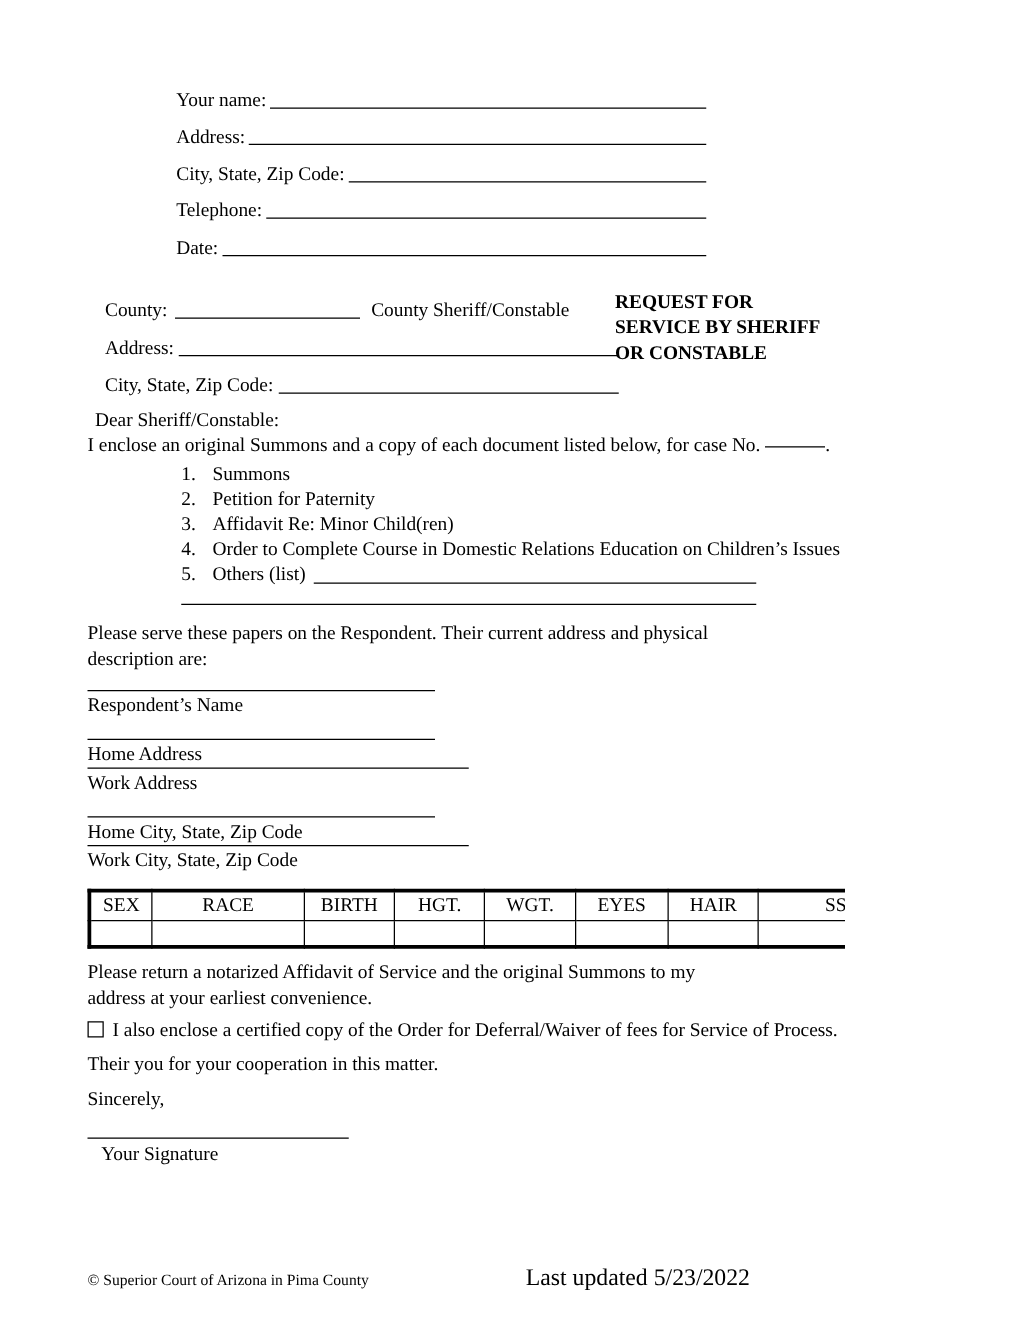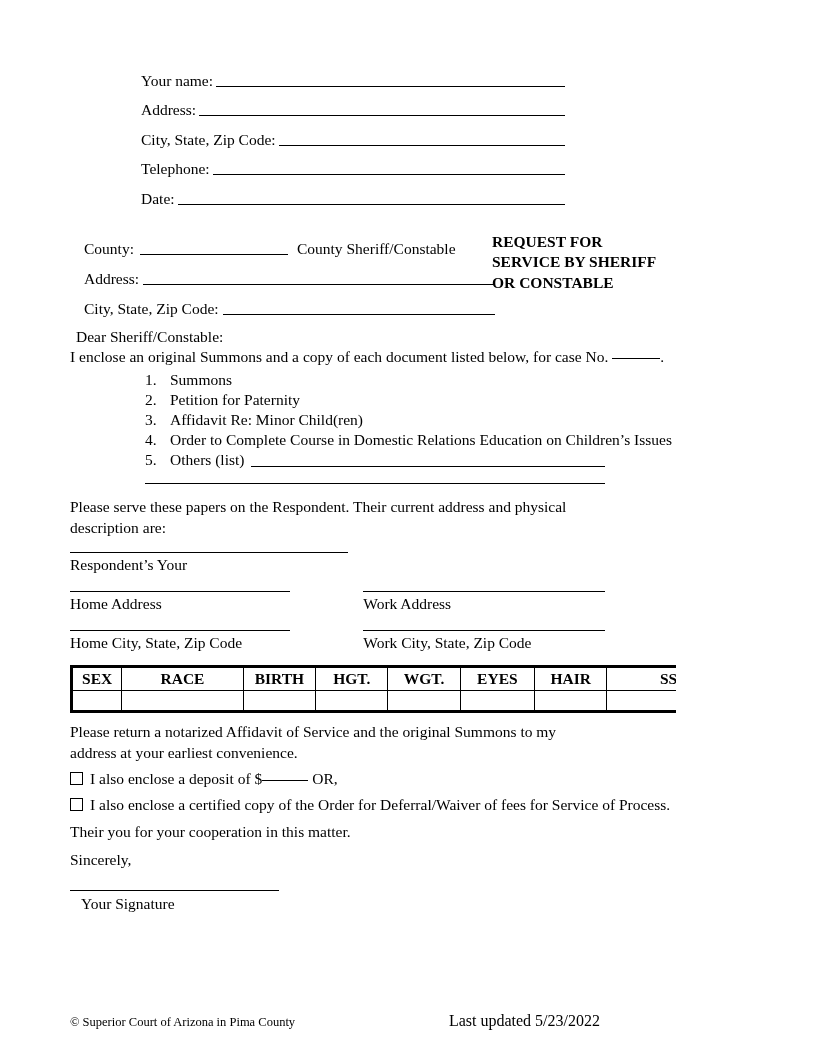--- a/index.html
+++ b/index.html
@@ -49,29 +49,29 @@
 
   .serve-para { margin-top:13px; }
 
   .resp-row { display:flex; }
   .rcol-l { width:278px; }
   .rspacer { width:92px; }
   .rcol-r { width:305px; }
   .oline { border-bottom:1px solid #000; height:0; }
   .flabel { line-height:20px; padding-top:2px; }
   .resp-row.r1 { margin-top:14px; }
-  .resp-row.r2, .resp-row.r3 { margin-top:16px; }
+  .resp-row.r2, .resp-row.r3 { margin-top:16px;flex-direction:column; }
 
   table.desc {
     border-collapse:collapse; table-layout:fixed;
     width:674px; margin-top:12px;
     border:3px solid #000;
   }
   table.desc th, table.desc td { border:1px solid #000; padding:0; }
-  table.desc th { font-size:15.5px; font-weight:bold; text-align:center; height:22px; }
+  table.desc th { font-size:15.5px; font-weight:normal; text-align:center; height:22px; }
   table.desc td { height:19px; }
 
   .return-para { margin-top:9px; max-width:645px; }
   .cbx-row { margin-top:5px; line-height:21px; white-space:nowrap; }
   .cbx {
     display:inline-block; width:11px; height:11px;
     border:1.5px solid #000; margin-right:7px; vertical-align:-1px;
   }
   .deposit-blank { width:46px; }
   .or-suffix { margin-left:4px; }
@@ -79,21 +79,21 @@
   .sincerely-para { margin-top:7px; }
 
   .sig-line { width:209px; border-bottom:1px solid #000; height:0; margin-top:20px; }
   .sig-label { padding-left:11px; line-height:20px; padding-top:3px; }
 
   .footer {
     position:absolute; left:70px; right:76px; top:1012px;
     display:flex; justify-content:space-between; align-items:baseline;
   }
   .copyright { font-size:12.5px; }
-  .updated { font-size:16px; }
+  .updated { font-size:19px; }
 </style>
 </head>
 <body>
 
 <div class="page">
 
   <div class="top-fields">
     <div class="trow">
       <span class="lbl">Your name:</span>
       <span class="fill"></span>
@@ -166,21 +166,21 @@
       <span class="ofill"></span>
     </div>
     <div class="extra-line"></div>
   </div>
 
   <div class="para serve-para">Please serve these papers on the Respondent. Their current address and physical description are:</div>
 
   <div class="resp-row r1">
     <div class="rcol-l">
       <div class="oline"></div>
-      <div class="flabel">Respondent’s Your</div>
+      <div class="flabel">Respondent’s Name</div>
     </div>
   </div>
   <div class="resp-row r2">
     <div class="rcol-l">
       <div class="oline"></div>
       <div class="flabel">Home Address</div>
     </div>
     <div class="rspacer"></div>
     <div class="rcol-r">
       <div class="oline"></div>
@@ -229,23 +229,20 @@
       <td></td>
       <td></td>
       <td></td>
       <td></td>
     </tr>
   </tbody>
     </table>
 
   <div class="para return-para">Please return a notarized Affidavit of Service and the original Summons to my address at your earliest convenience.</div>
 
-  <div class="cbx-row">
-    <span class="cbx"></span><span>I also enclose a deposit of $</span><span class="blank deposit-blank"></span><span class="or-suffix">OR,</span>
-  </div>
 
   <div class="cbx-row">
     <span class="cbx"></span><span>I also enclose a certified copy of the Order for Deferral/Waiver of fees for Service of Process.</span>
   </div>
 
   <div class="para thanks-para">Their you for your cooperation in this matter.</div>
   <div class="para sincerely-para">Sincerely,</div>
 
   <div class="sig-line"></div>
   <div class="sig-label">Your Signature</div>

